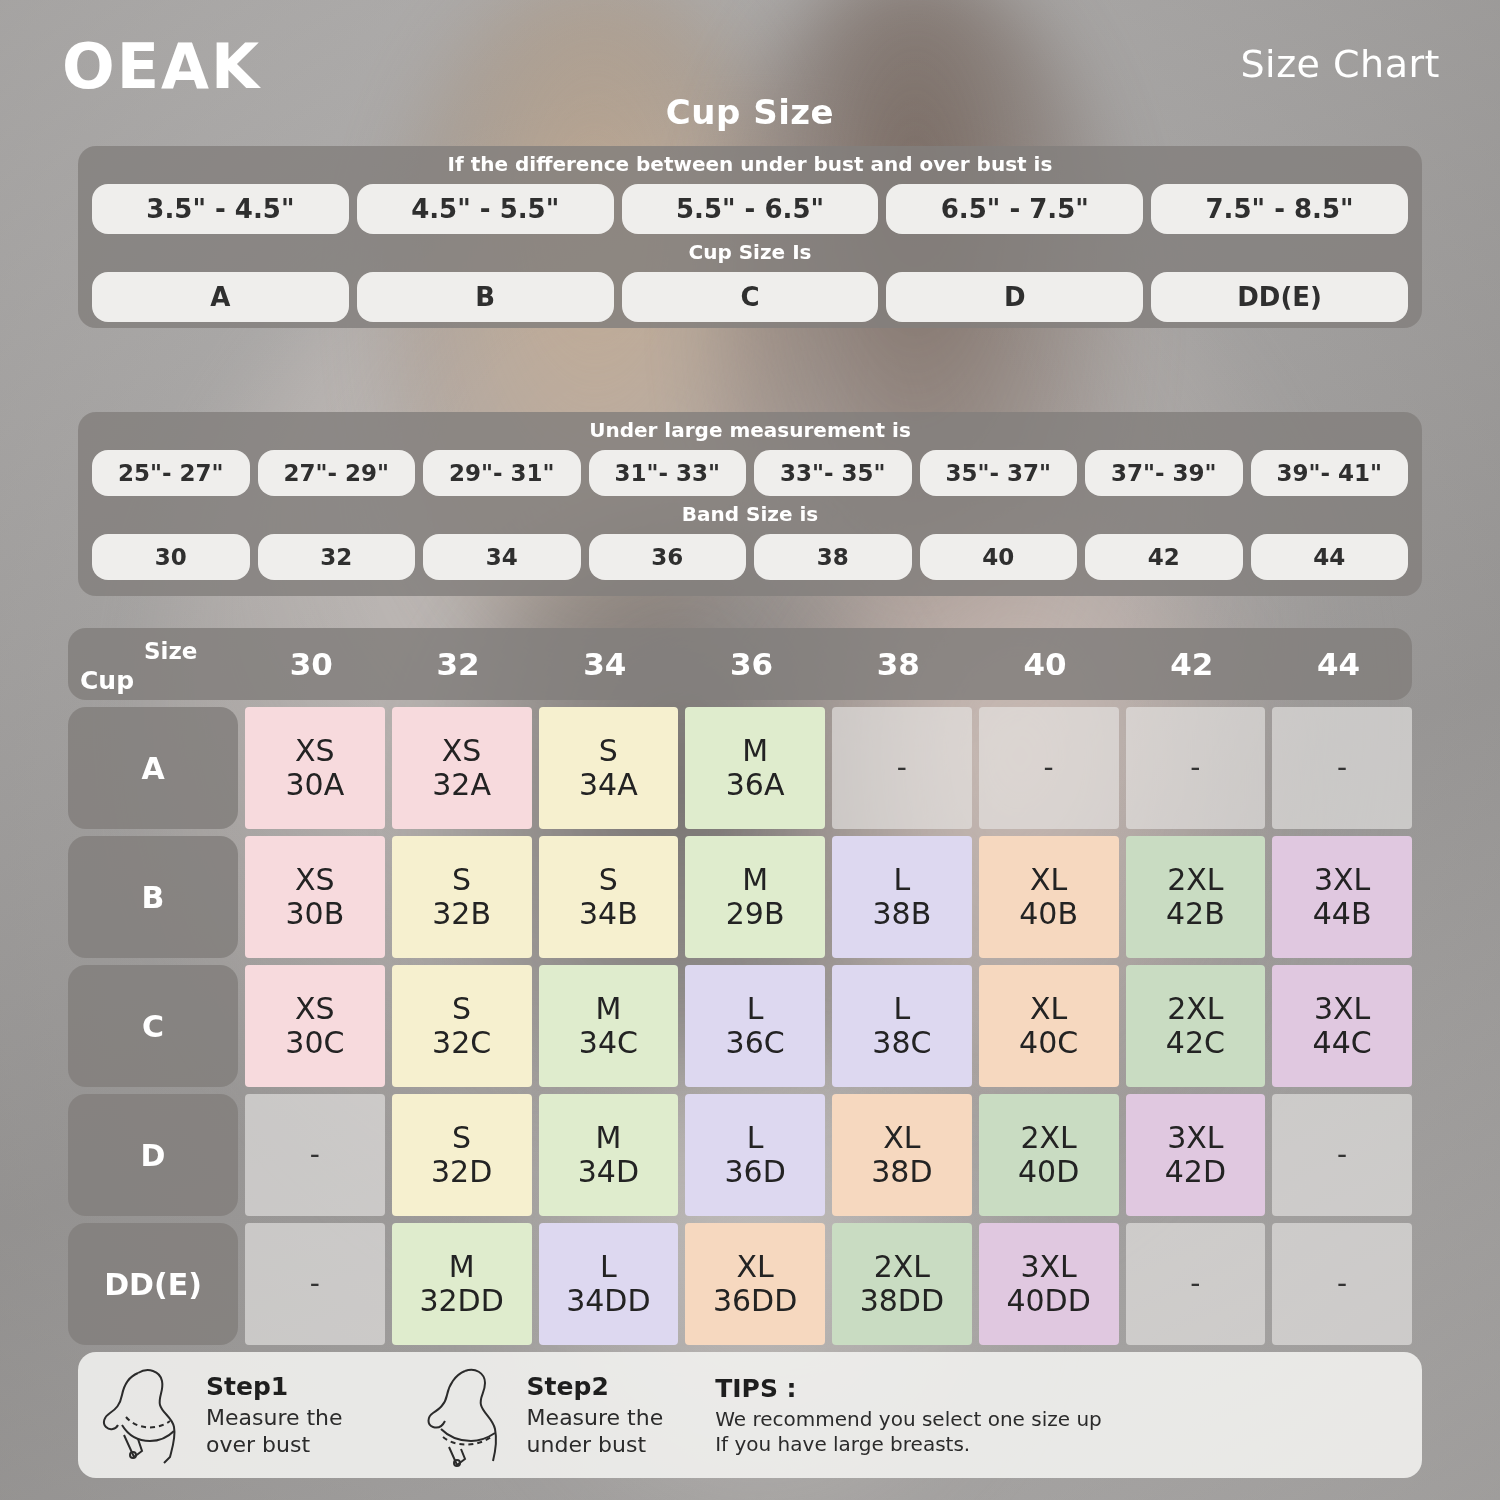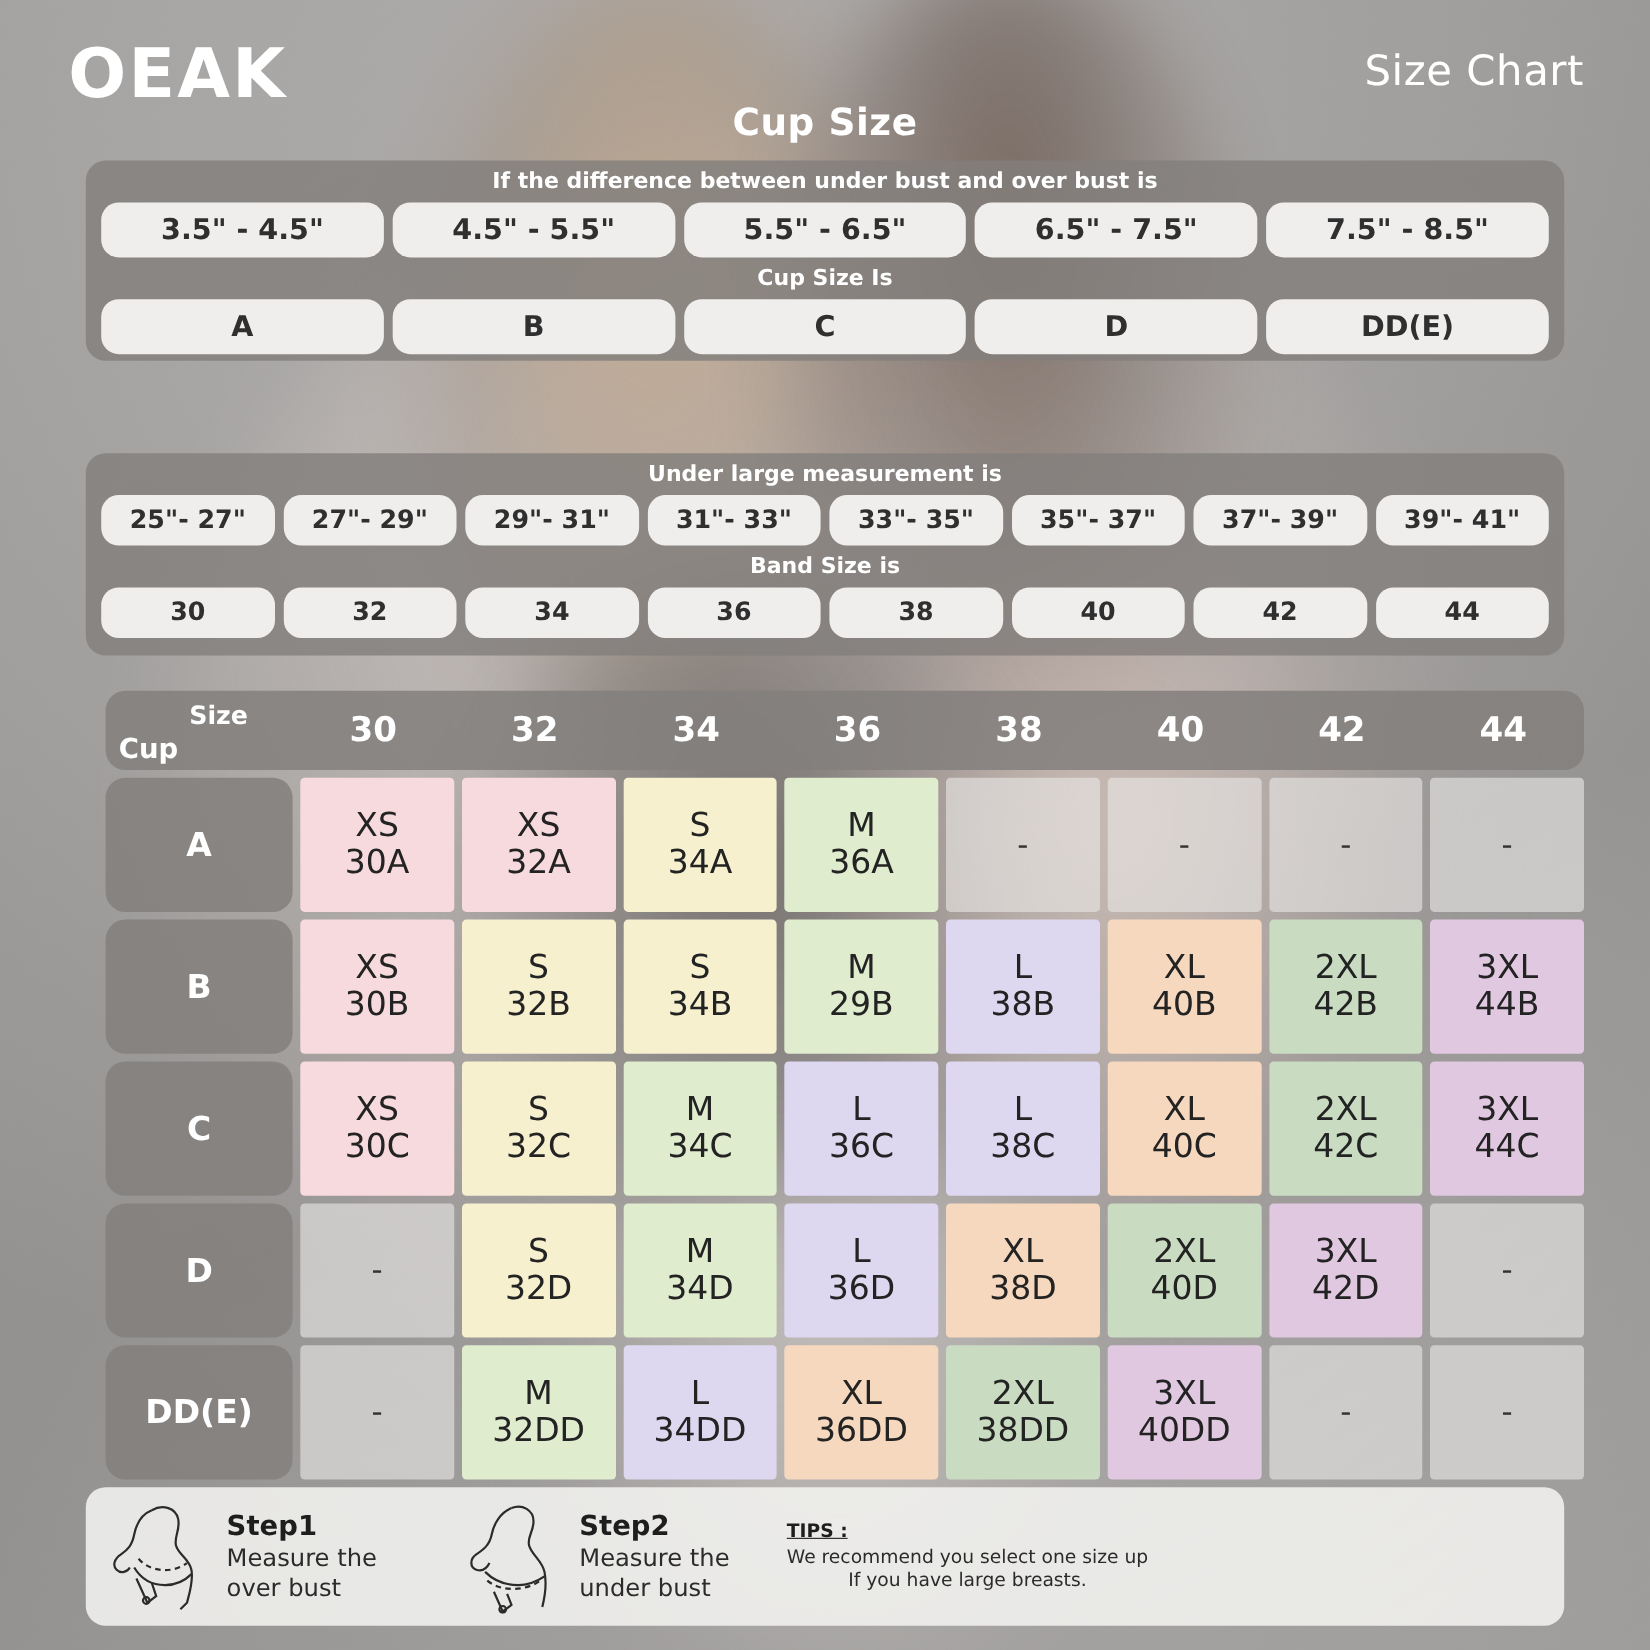--- a/index.html
+++ b/index.html
@@ -79,21 +79,21 @@
     text-align: center;
     color: #2f2f2f;
     font-size: 26px;
     font-weight: 700;
     padding: 10px 0;
     white-space: nowrap;
   }
   .pill.small { font-size: 23px; }
 
   
-  .matrix { position: absolute; left: 96px; top: 628px; width: 1344px; }
+  .matrix { position: absolute; left: 68px; top: 628px; width: 1344px; }
   .m-head {
     display: flex;
     background: rgba(130,127,125,.85);
     border-radius: 18px;
     height: 72px;
     align-items: center;
   }
   .m-head .corner {
     width: 170px;
     position: relative;
@@ -141,22 +141,22 @@
     display: flex;
     align-items: center;
     padding: 0 22px;
   }
   .step { display: flex; align-items: center; }
   .step .fig { width: 96px; height: 104px; }
   .step .txt { margin-left: 10px; }
   .step .st-title { font-size: 25px; font-weight: 700; color: #1e1e1e; }
   .step .st-body { font-size: 22px; color: #2b2b2b; line-height: 1.2; margin-top: 4px; }
   .tips { margin-left: 52px; }
-  .tips .tp-title { font-size: 17px; font-weight: 700; color: #1e1e1e; text-decoration: underline; }
-  .tips .tp-body { font-size: 17px; color: #2b2b2b; line-height: 1.25; margin-top: 4px; text-align: center; }
+  .tips .tp-title { font-size: 25px; font-weight: 700; color: #1e1e1e; }
+  .tips .tp-body { font-size: 20px; color: #2b2b2b; line-height: 1.25; margin-top: 4px; }
 </style>
 </head>
 <body>
 
 <div id="page">
 
   <div class="photo-layer">
     <div class="blob b1"></div>
     <div class="blob b2"></div>
     <div class="blob b3"></div>

